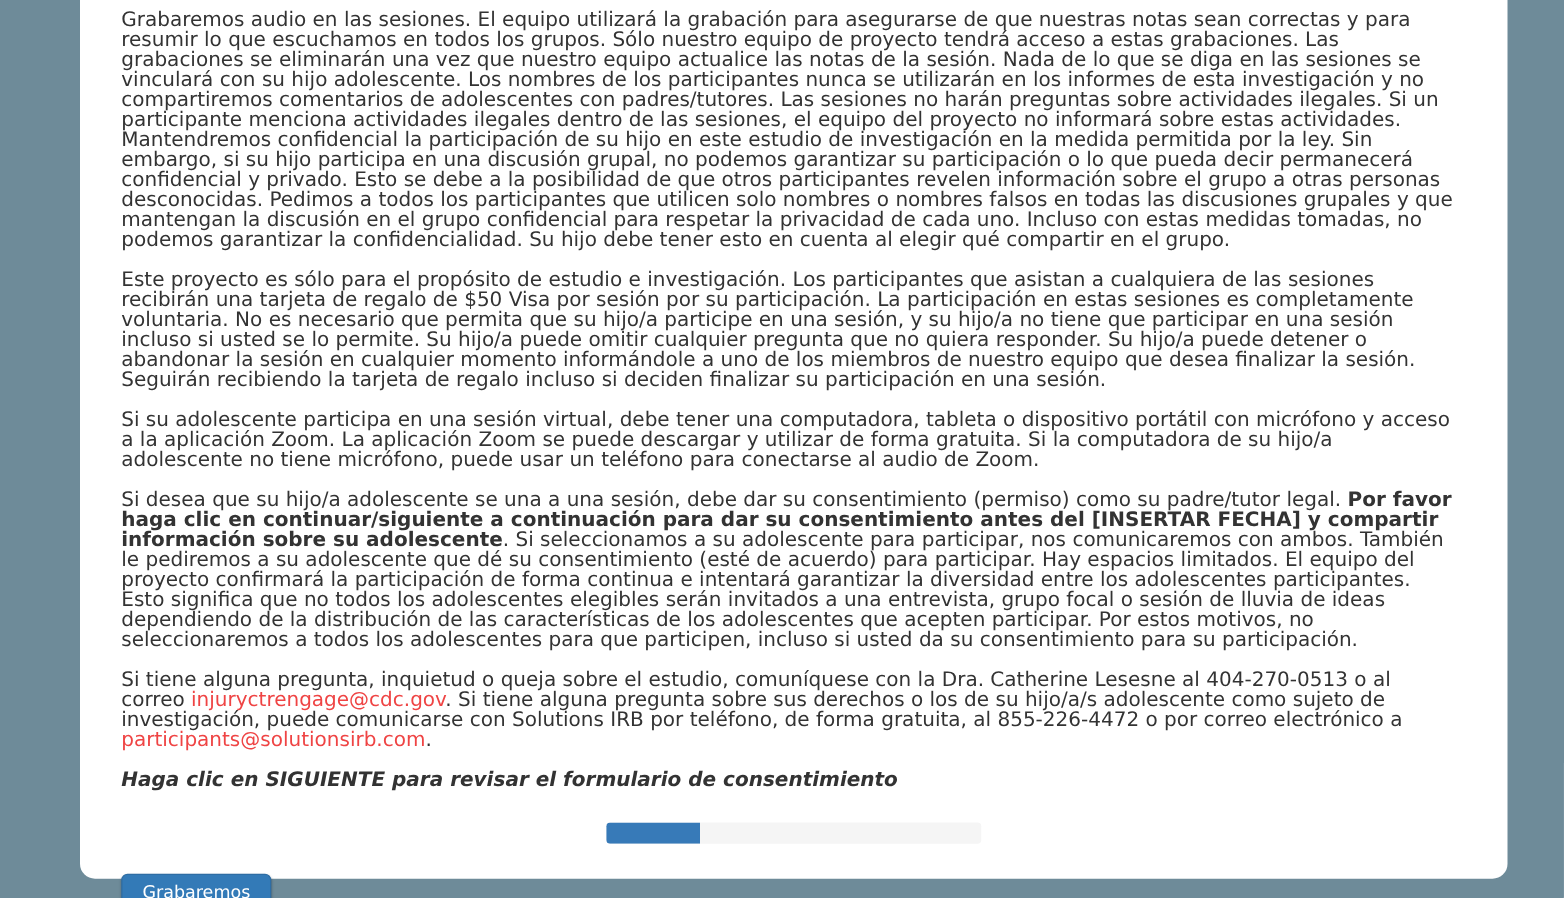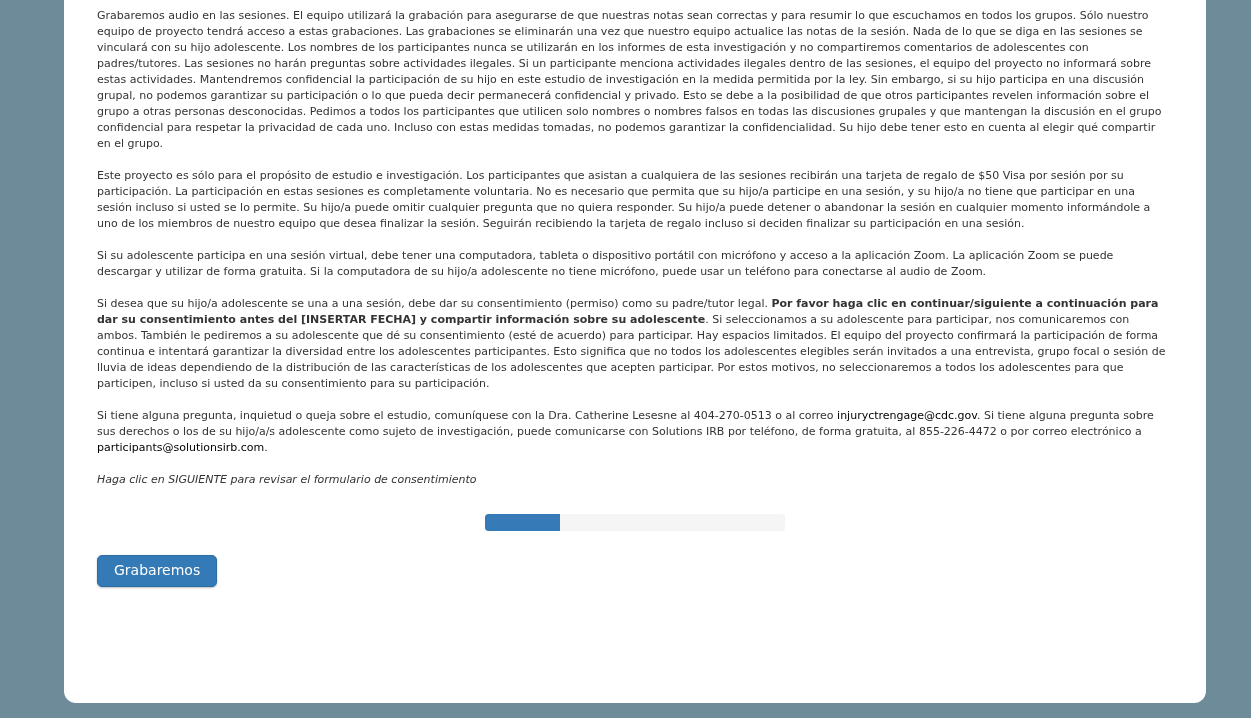--- a/index.html
+++ b/index.html
@@ -17,40 +17,41 @@
     left: 64px;
     top: 0;
     width: 1142px;
     height: 703px;
     background: #ffffff;
     border-radius: 0 0 12px 12px;
   }
   .card-content {
     padding: 8px 40px 0 33px;
     color: #333333;
-    font-size: 11px;
+    font-size: 16px;
     line-height: 16px;
   }
   .card-content p {
     margin: 16px 0;
   }
   .card-content p:first-child {
     margin-top: 0;
   }
   .para-bold-part {
     font-weight: bold;
     margin-top: 12px;
   }
   a.email-link {
-    color: #000000;
+    color: #ef4444;
     text-decoration: none;
     cursor: pointer;
   }
   .instruction-line {
     font-style: italic;
+    font-weight: bold;
   }
   .progress-wrap {
     margin-top: 26px;
     display: flex;
     justify-content: center;
   }
   .progress-track {
     width: 300px;
     height: 17px;
     background: #f5f5f5;

